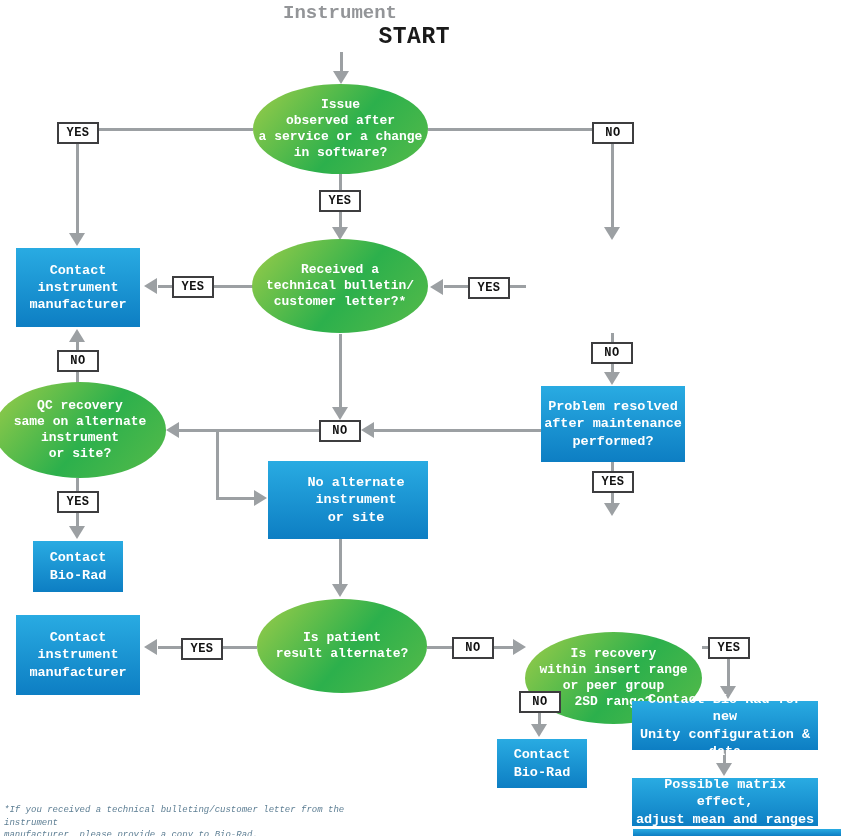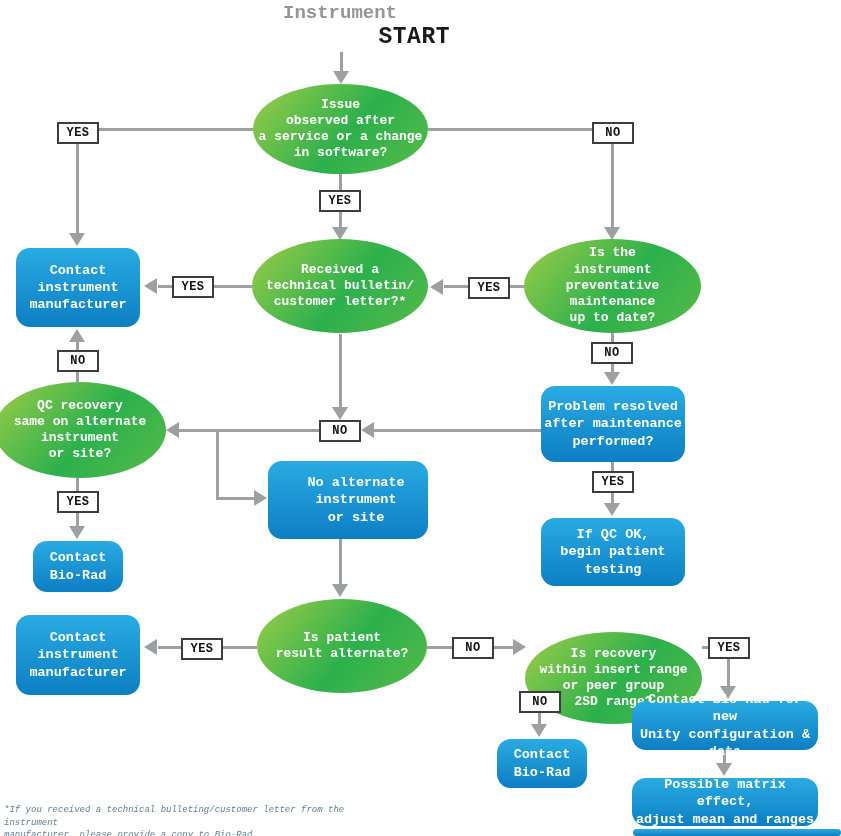--- a/index.html
+++ b/index.html
@@ -7,21 +7,21 @@
          font-family:Liberation Mono, monospace;}
   .hdr{position:absolute;left:230px;top:2px;width:220px;text-align:center;z-index:2;}
   .hdr .sub{font-size:19px;font-weight:bold;color:#939598;line-height:1.2;}
   .hdr .ttl{font-size:23px;font-weight:bold;color:#1a1a1a;letter-spacing:.5px;line-height:1.1;text-align:right;}
   .ellipse{position:absolute;border-radius:50%;display:flex;align-items:center;justify-content:center;
            text-align:center;color:#fff;font-weight:bold;font-size:13px;line-height:1.25;
            white-space:pre-line;z-index:2;
            background:linear-gradient(130deg,var(--green-start,#9ecd49) 0%,#2cb04c 55%,var(--green-end,#57bb49) 100%);}
   .bluebox{position:absolute;display:flex;align-items:center;justify-content:center;text-align:center;
            color:#fff;font-weight:bold;font-size:13.5px;line-height:1.28;white-space:pre-line;z-index:2;
-           background:linear-gradient(180deg,var(--blue-start,#29abe2),var(--blue-end,#0d7ec3));border-radius:14px;}
+           background:linear-gradient(180deg,var(--blue-start,#29abe2),var(--blue-end,#0d7ec3));}
   .lbl{position:absolute;width:42px;height:22px;background:#fff;border:2px solid #3d3d3f;
        box-sizing:border-box;display:flex;align-items:center;justify-content:center;
        font-weight:bold;font-size:12px;color:#111;z-index:3;letter-spacing:.5px;}
   .ln{position:absolute;background:var(--connector,#9ca0a3);z-index:1;}
   .arr{position:absolute;width:0;height:0;z-index:1;}
   .arr.d{border-left:8px solid transparent;border-right:8px solid transparent;border-top:13px solid var(--connector,#9ca0a3);}
   .arr.u{border-left:8px solid transparent;border-right:8px solid transparent;border-bottom:13px solid var(--connector,#9ca0a3);}
   .arr.l{border-top:8px solid transparent;border-bottom:8px solid transparent;border-right:13px solid var(--connector,#9ca0a3);}
   .arr.r{border-top:8px solid transparent;border-bottom:8px solid transparent;border-left:13px solid var(--connector,#9ca0a3);}
   .footnote{position:absolute;left:4px;top:804px;width:360px;font-size:9px;font-style:italic;
@@ -99,47 +99,40 @@
   <div class="arr d" style="left:720px;top:686px;"></div>
   <div class="arr d" style="left:716px;top:763px;"></div>
 
   <div class="ellipse" style="left:252px;top:239px;width:176px;height:94px;">Received a
 technical bulletin/
 customer letter?*</div>
   <div class="ellipse" style="left:253px;top:84px;width:175px;height:90px;">Issue
 observed after
 a service or a change
 in software?</div>
-  <div class="ellipse" style="left:524px;top:239px;width:177px;height:94px;">Is the
-instrument preventative
-maintenance
-up to date?</div>
   <div class="ellipse" style="left:-6px;top:382px;width:172px;height:96px;">QC recovery
 same on alternate
 instrument
 or site?</div>
   <div class="ellipse" style="left:257px;top:599px;width:170px;height:94px;">Is patient
 result alternate?</div>
   <div class="ellipse" style="left:525px;top:632px;width:177px;height:92px;">Is recovery
 within insert range
 or peer group
 2SD range?</div>
 
   <div class="bluebox" style="left:16px;top:248px;width:124px;height:79px;">Contact
 instrument
 manufacturer</div>
   <div class="bluebox" style="left:541px;top:386px;width:144px;height:76px;">Problem resolved
 after maintenance
 performed?</div>
   <div class="bluebox" style="left:268px;top:461px;width:144px;height:78px;padding-left:16px;">No alternate
 instrument
 or site</div>
-  <div class="bluebox" style="left:541px;top:518px;width:144px;height:68px;">If QC OK,
-begin patient
-testing</div>
   <div class="bluebox" style="left:33px;top:541px;width:90px;height:51px;">Contact
 Bio-Rad</div>
   <div class="bluebox" style="left:16px;top:615px;width:124px;height:80px;">Contact
 instrument
 manufacturer</div>
   <div class="bluebox" style="left:497px;top:739px;width:90px;height:49px;">Contact
 Bio-Rad</div>
   <div class="bluebox" style="left:632px;top:701px;width:186px;height:49px;">Contact Bio-Rad for new
 Unity configuration &amp; data</div>
   <div class="bluebox" style="left:632px;top:778px;width:186px;height:48px;">Possible matrix effect,

